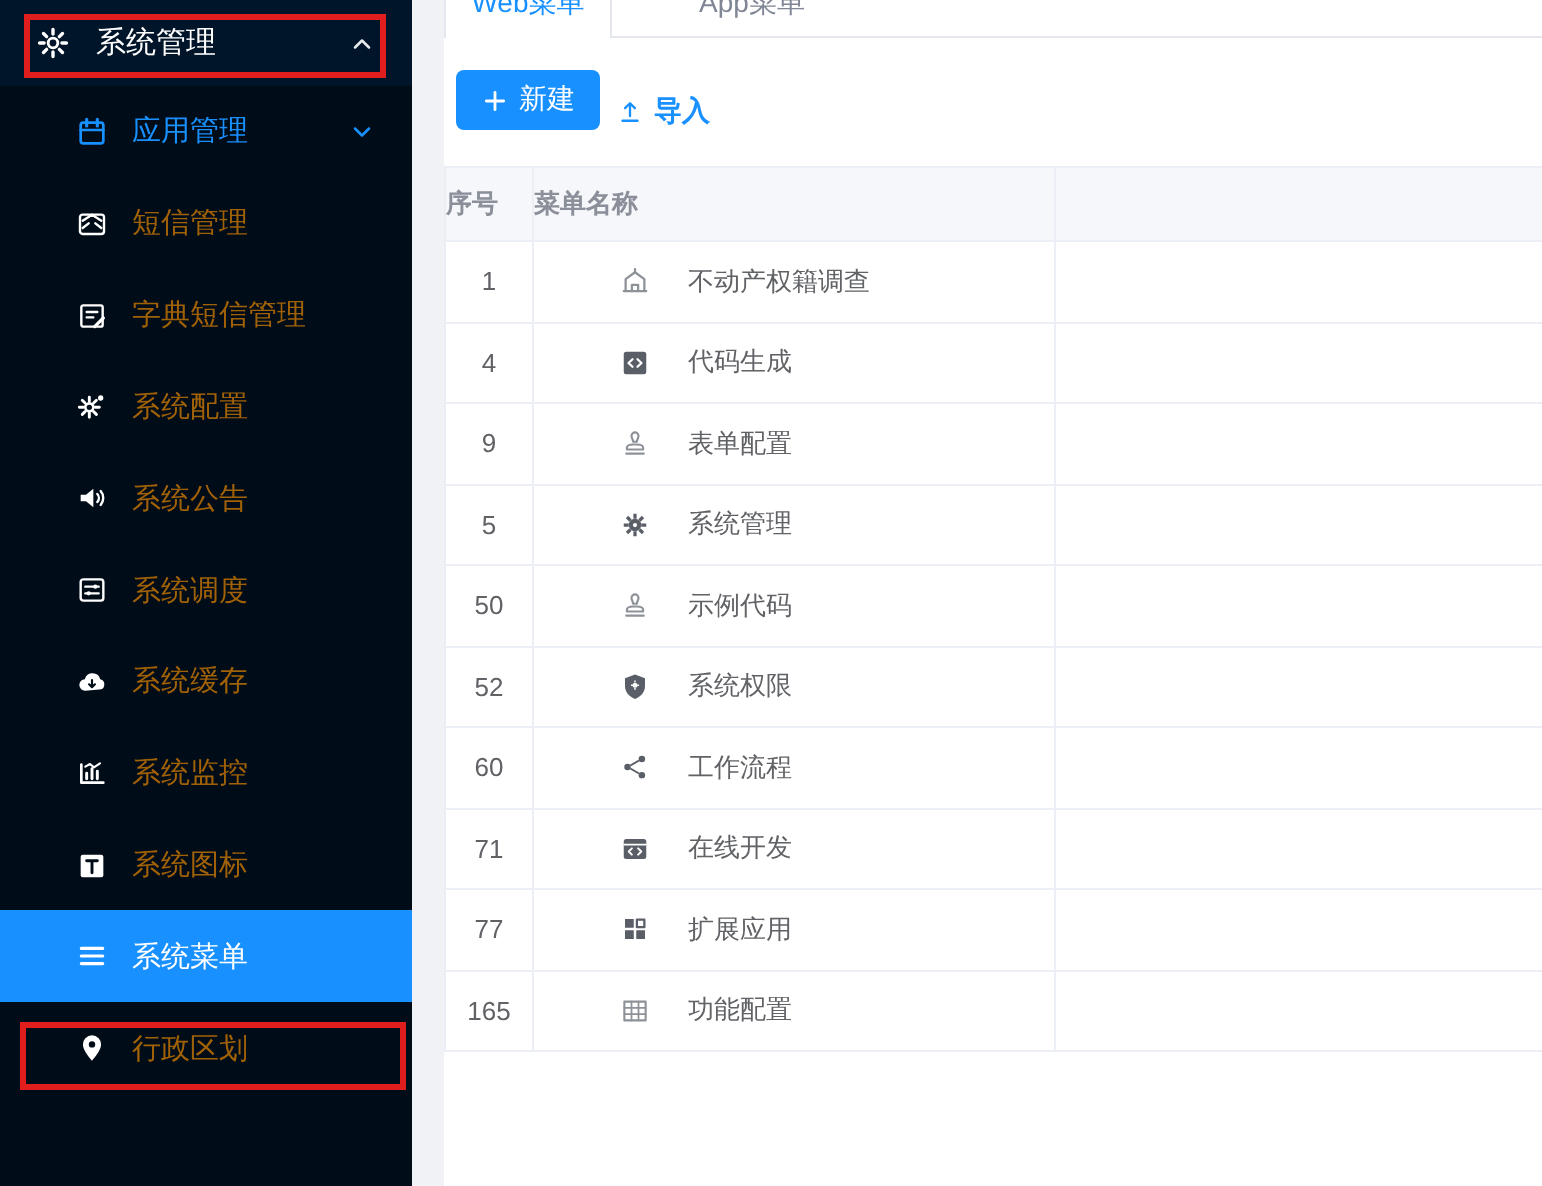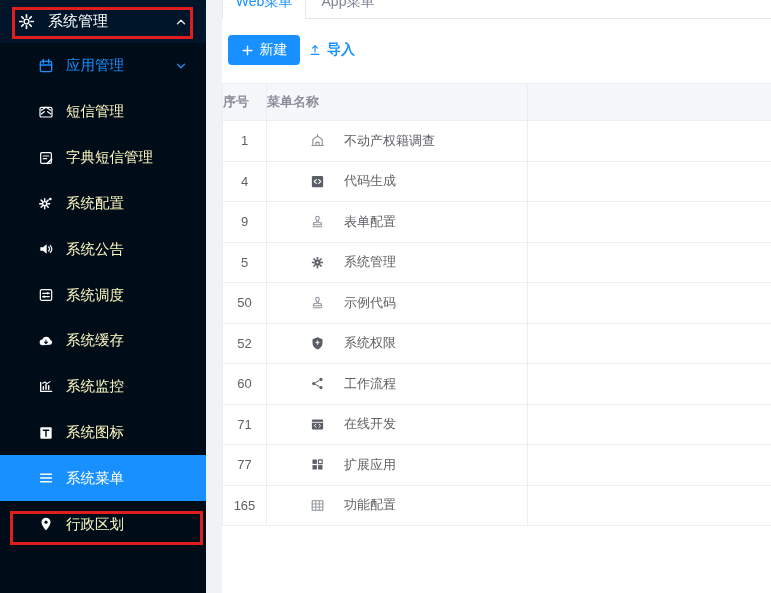--- a/index.html
+++ b/index.html
@@ -17,47 +17,47 @@
   .root-item {
     height: 43px; background: var(--sidebar-bg, #001529);
     display: flex; align-items: center; padding-left: 18px;
     color: #ffffff; font-size: 15px; cursor: pointer; position: relative;
   }
   .root-item .mi { width: 17px; height: 17px; margin-right: 13px; color: #fff; }
   .root-item .chev { position: absolute; right: 18px; width: 14px; height: 14px; color: #e8eaed; }
   .menu-list { display: flex; flex-direction: column; }
   .menu-item {
     height: 45.83px; display: flex; align-items: center; padding-left: 38px;
-    color: #fef9c3; font-size: 14.5px; cursor: pointer; position: relative;
+    color: #a16207; font-size: 14.5px; cursor: pointer; position: relative;
   }
   .menu-item .mi { width: 16px; height: 16px; margin-right: 12px; color: #fff; flex: none; }
   .menu-item .chev { position: absolute; right: 18px; width: 14px; height: 14px; }
   .menu-item.accent-text, .menu-item.accent-text .mi, .menu-item.accent-text .chev { color: var(--accent, #1890ff); }
   .menu-item.selected { background: var(--accent, #1890ff); color: #fff; }
   .menu-item.selected .mi { color: #fff; }
   .mi svg, .chev svg { width: 100%; height: 100%; display: block; }
   .red-box {
     position: absolute; border: 3px solid var(--highlight-red, #e01e1e);
     pointer-events: none; z-index: 30;
   }
   #red-box-1 { left: 12px; top: 7px; width: 181px; height: 32px; }
   #red-box-2 { left: 10px; top: 511px; width: 193px; height: 34px; }
   
   .gutter { position: absolute; left: 206px; top: 0; width: 16px; height: 593px; background: #f0f2f5; }
   
   .content { position: absolute; left: 222px; top: 0; width: 549px; height: 593px; background: #fff; }
-  .tabbar { display: flex; height: 19px; border-bottom: 1px solid #e4e7ed; }
+  .tabbar { display: flex; height: 19px; border-bottom: 1px solid #e4e7ed; gap: 28px; }
   .tab { width: 84px; position: relative; font-size: 14px; color: #808695; cursor: pointer; }
   .tab .tab-label { position: absolute; top: -7px; left: 0; width: 100%; text-align: center; white-space: nowrap; }
   .tab.active {
     background: #fff; color: var(--accent, #1890ff);
     border-left: 1px solid #e4e7ed; border-right: 1px solid #e4e7ed;
     margin-bottom: -1px; z-index: 2;
   }
-  .toolbar { display: flex; align-items: center; margin: 16px 0 0 6px; height: 30px; }
+  .toolbar { display: flex; align-items: flex-end; margin: 16px 0 0 6px; height: 30px; }
   .btn-primary {
     width: 72px; height: 30px; border: none; border-radius: 4px;
     background: var(--accent, #1890ff); color: #fff; font-size: 14px;
     display: flex; align-items: center; justify-content: center; gap: 6px; cursor: pointer;
     font-family: inherit;
   }
   .btn-primary .bi { width: 13px; height: 13px; }
   .bi svg { width: 100%; height: 100%; display: block; }
   .link-import {
     display: flex; align-items: center; gap: 5px; margin-left: 8px;

